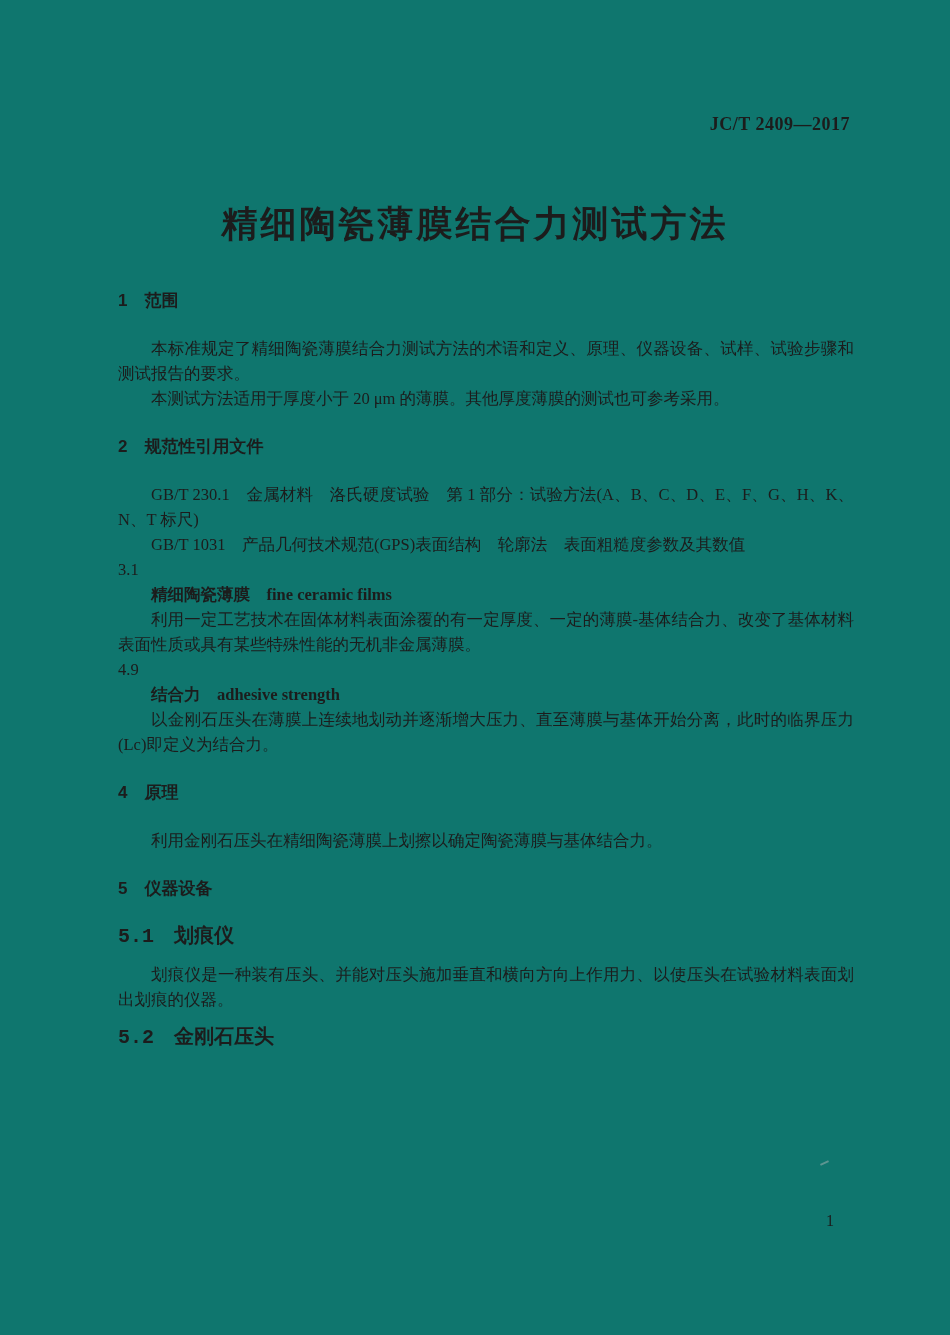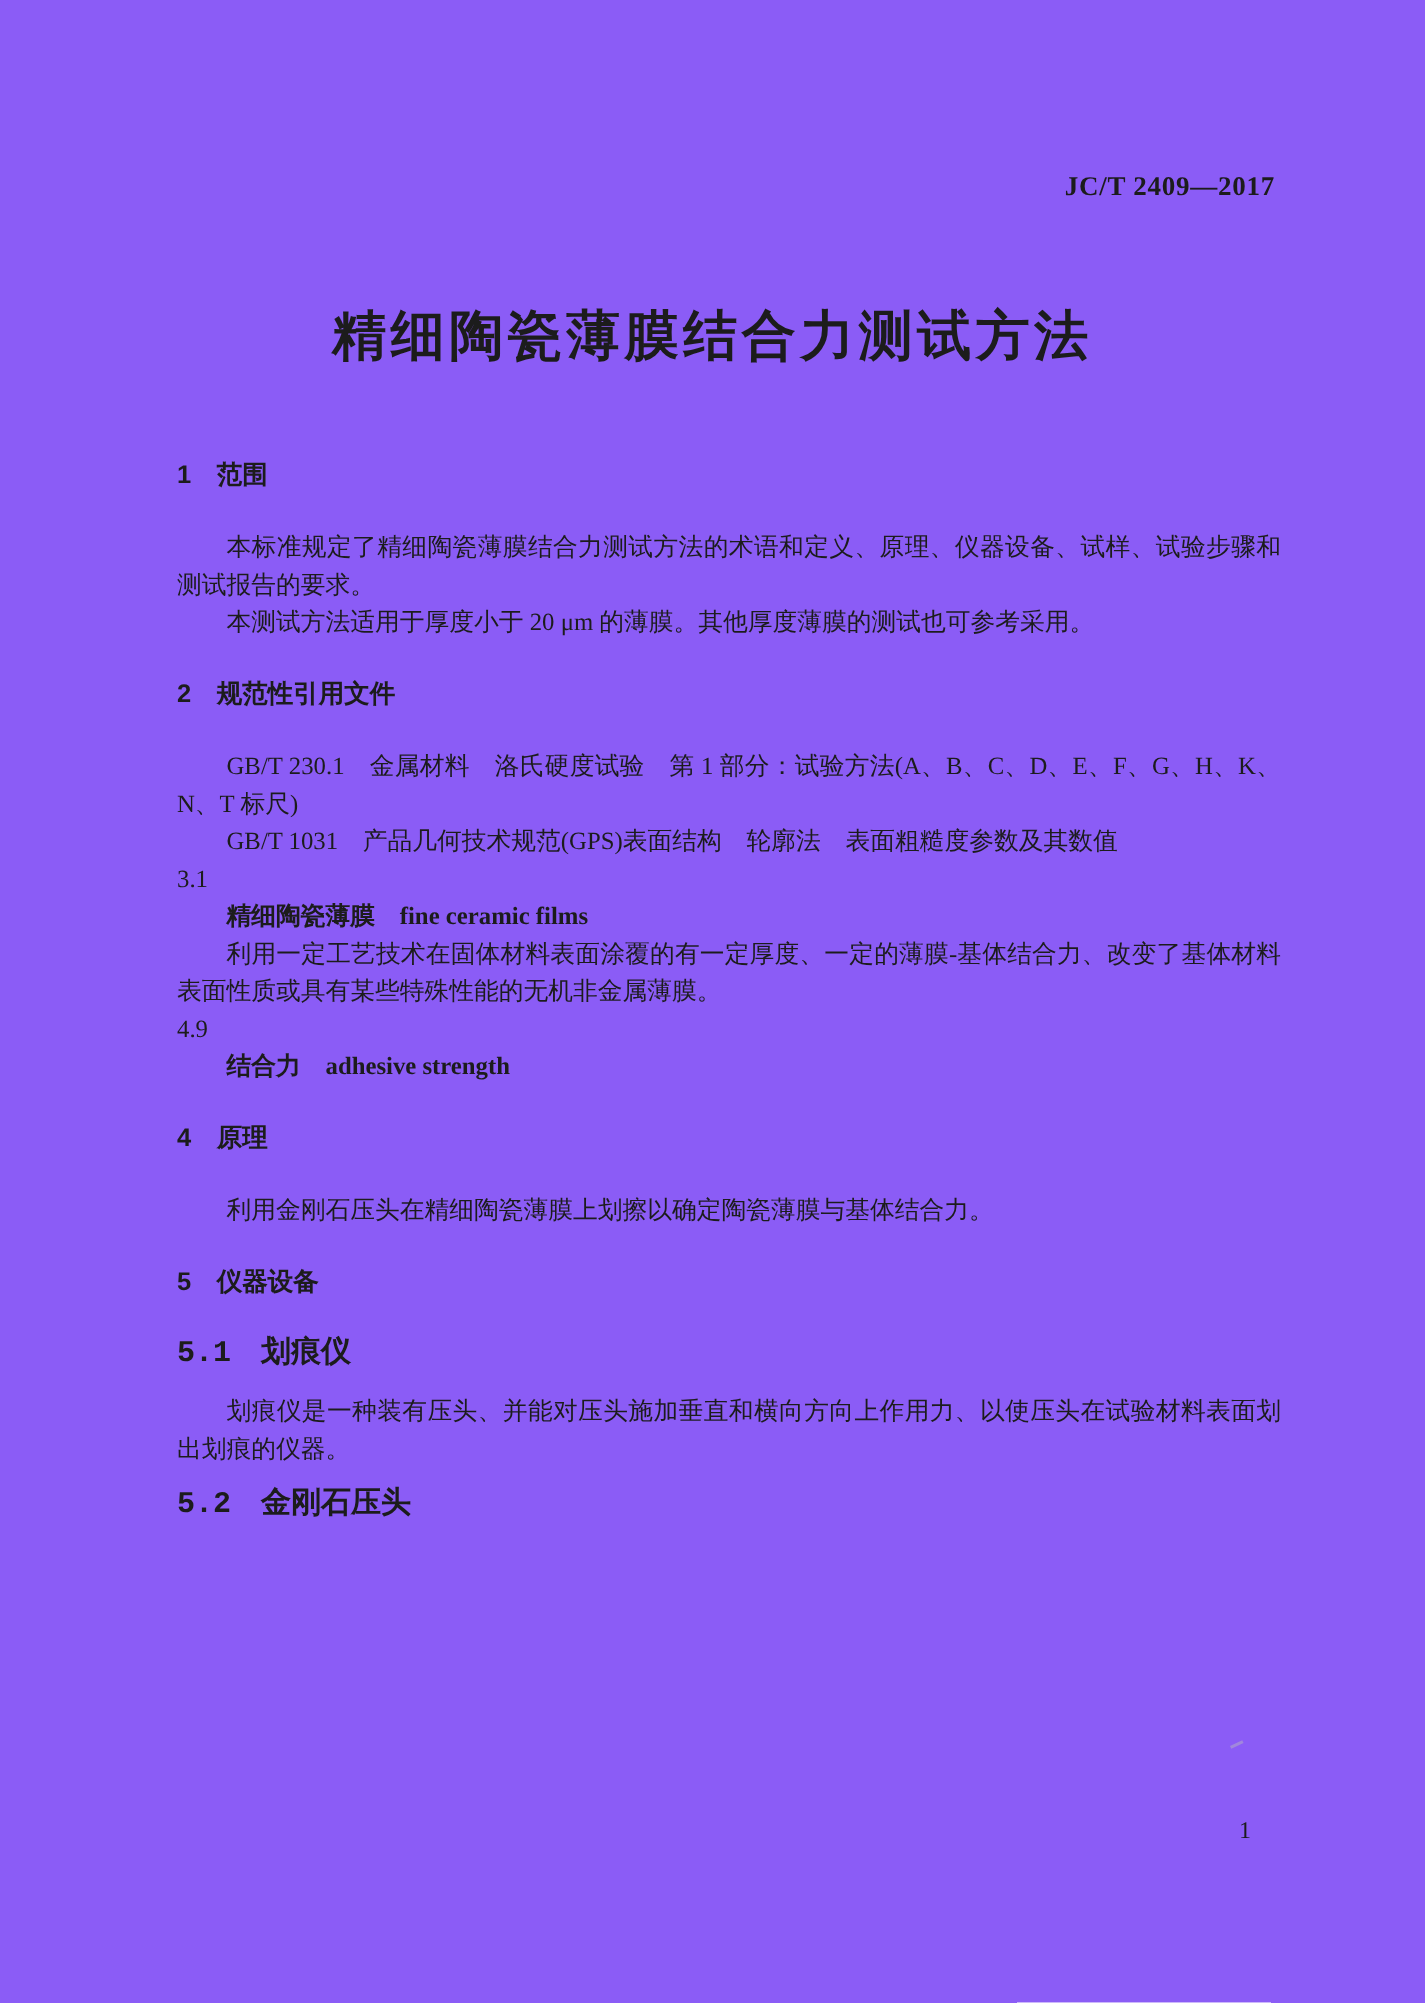--- a/index.html
+++ b/index.html
@@ -5,21 +5,21 @@
 <style>
   html, body {
     margin: 0;
     padding: 0;
     background: #ffffff;
   }
   .page {
     position: relative;
     width: 950px;
     height: 1335px;
-    background: #8b5cf6;
+    background: #0f766e;
     color: #1c1c1c;
     font-family: "Liberation Serif", "DejaVu Serif", serif;
     overflow: hidden;
   }
   .doc-code {
     position: absolute;
     top: 114px;
     right: 100px;
     font-size: 18px;
     font-weight: bold;
@@ -48,21 +48,21 @@
     text-align: justify;
   }
   .content h2 {
     margin: 23px 0;
     font-size: 17px;
     line-height: 25px;
     font-weight: bold;
     text-align: left;
     font-family: "Liberation Sans", "DejaVu Sans", sans-serif;
   }
-  .content h2:first-child { margin-top: 16px; }
+  .content h2:first-child { margin-top: 0; }
   .content h3 {
     margin: 13px 0;
     font-size: 20px;
     line-height: 25px;
     font-weight: bold;
     text-align: left;
     font-family: Liberation Mono, monospace;
   }
   .content p {
     margin: 0;
@@ -108,20 +108,21 @@
 
     <h2>2　规范性引用文件</h2>
     <p class="para">GB/T 230.1　金属材料　洛氏硬度试验　第 1 部分：试验方法(A、B、C、D、E、F、G、H、K、N、T 标尺)</p>
     <p class="para">GB/T 1031　产品几何技术规范(GPS)表面结构　轮廓法　表面粗糙度参数及其数值</p>
 
     <p class="num">3.1</p>
     <p class="term">精细陶瓷薄膜　fine ceramic films</p>
     <p class="para">利用一定工艺技术在固体材料表面涂覆的有一定厚度、一定的薄膜-基体结合力、改变了基体材料表面性质或具有某些特殊性能的无机非金属薄膜。</p>
     <p class="num">4.9</p>
     <p class="term">结合力　adhesive strength</p>
+    <p class="para">以金刚石压头在薄膜上连续地划动并逐渐增大压力、直至薄膜与基体开始分离，此时的临界压力(Lc)即定义为结合力。</p>
 
     <h2>4　原理</h2>
     <p class="para">利用金刚石压头在精细陶瓷薄膜上划擦以确定陶瓷薄膜与基体结合力。</p>
 
     <h2>5　仪器设备</h2>
     <h3>5.1　划痕仪</h3>
     <p class="para">划痕仪是一种装有压头、并能对压头施加垂直和横向方向上作用力、以使压头在试验材料表面划出划痕的仪器。</p>
     <h3>5.2　金刚石压头</h3>
 
   </div>

